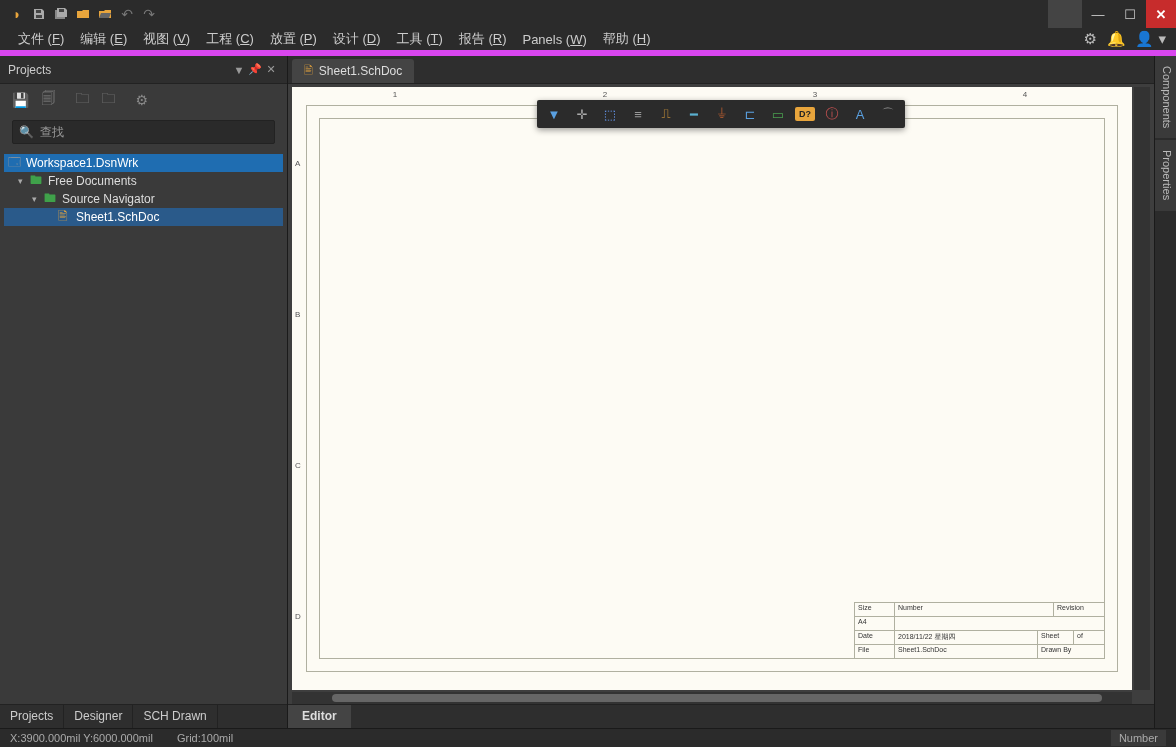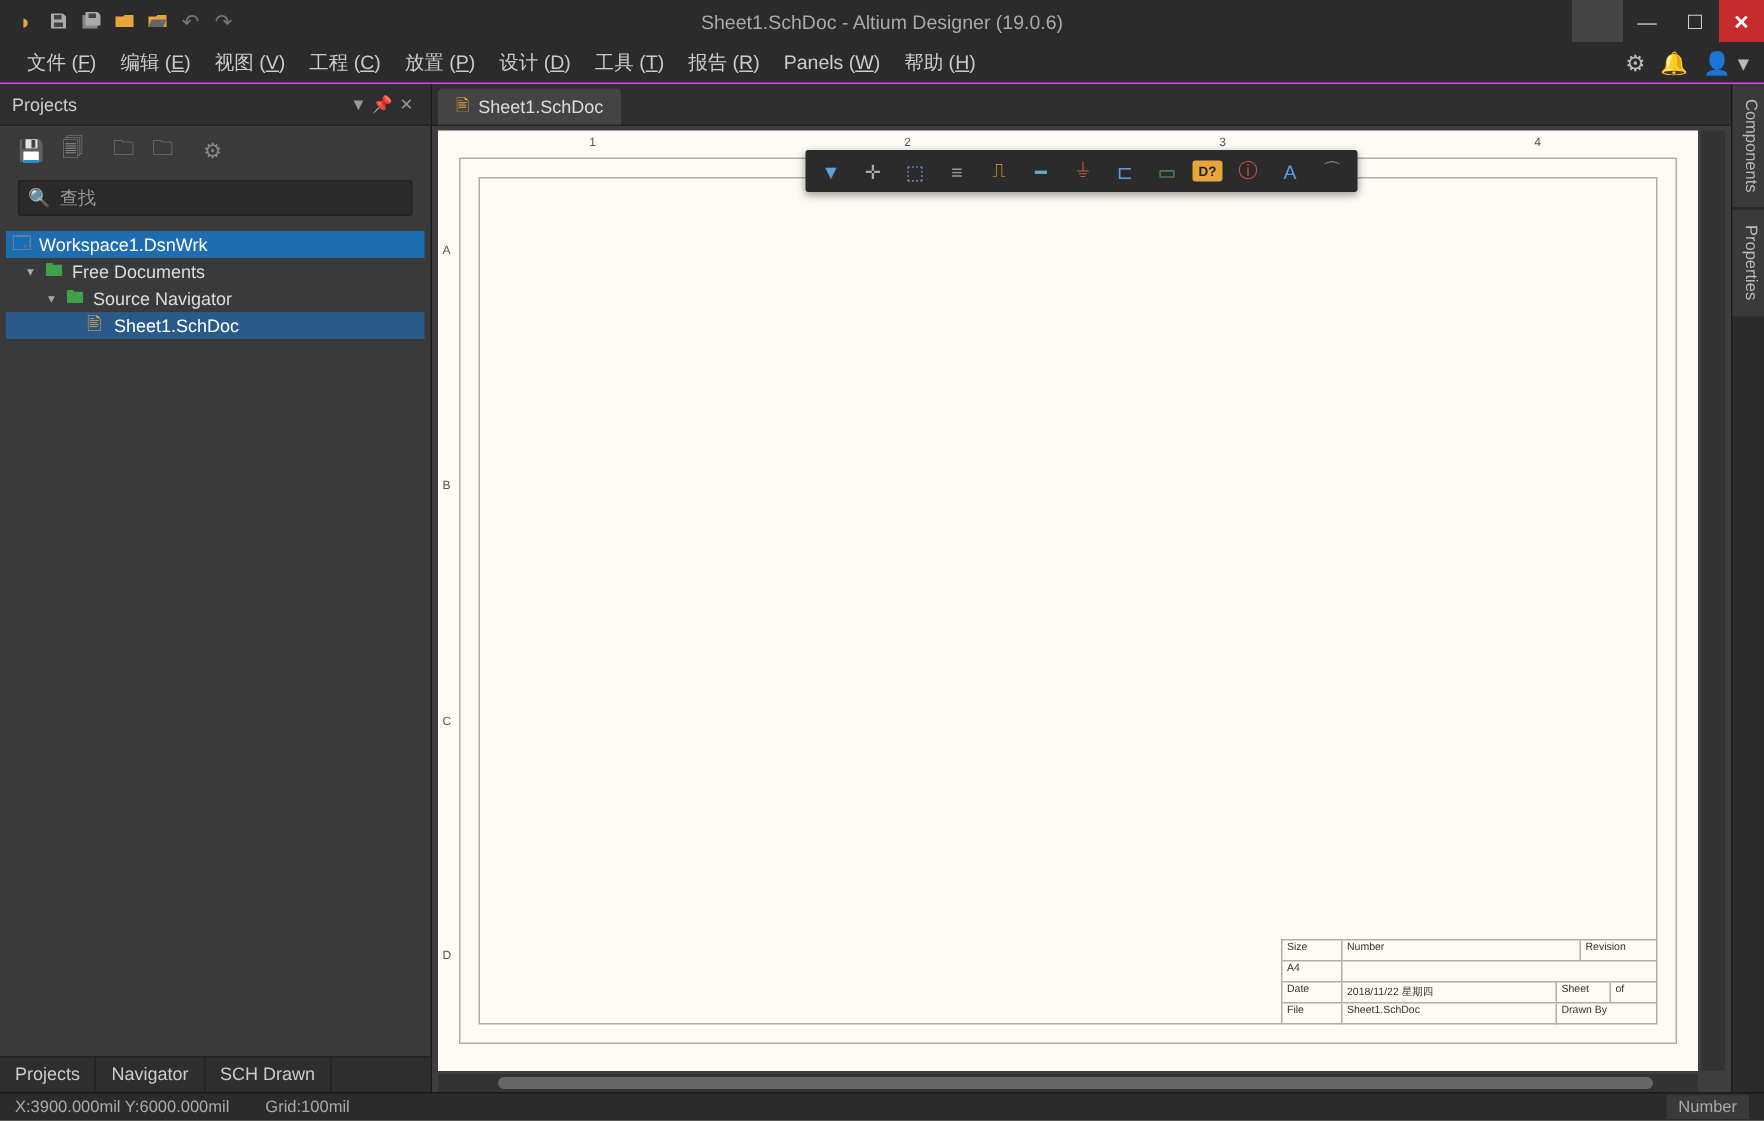--- a/index.html
+++ b/index.html
@@ -10,21 +10,21 @@
 .tb-left { display: flex; align-items: center; gap: 4px; padding-left: 8px; }
 .tb-icon { width: 18px; height: 18px; display: flex; align-items: center; justify-content: center; font-size: 14px; color: #999; cursor: pointer; }
 .tb-logo { color: #e8a53c; font-weight: bold; }
 .tb-title { position: absolute; left: 50%; transform: translateX(-50%); color: #aaa; font-size: 13px; }
 .tb-right { margin-left: auto; display: flex; height: 100%; }
 .tb-gray { width: 34px; background: #444; }
 .tb-btn { width: 32px; display: flex; align-items: center; justify-content: center; font-size: 13px; color: #ccc; cursor: pointer; }
 .tb-close { background: #c72c2c; color: #fff; font-weight: bold; width: 30px; }
 
 
-.menubar { height: 28px; background: #2b2b2b; display: flex; align-items: center; padding: 0 10px; border-bottom: 1px solid #d946ef; }
+.menubar { height: 28px; background: #2b2b2b; display: flex; align-items: center; padding: 0 10px; border-bottom: 6px solid #d946ef; }
 .menu-item { padding: 4px 8px; color: #ccc; cursor: pointer; font-size: 13px; }
 .menu-item .u { text-decoration: underline; }
 .menu-right { margin-left: auto; display: flex; gap: 10px; align-items: center; }
 .menu-ricon { color: #bbb; font-size: 15px; cursor: pointer; }
 
 
 .mainrow { display: flex; height: calc(100% - 28px - 28px - 19px); }
 
 
 .projects { width: 288px; background: #3a3a3a; border-right: 1px solid #1a1a1a; display: flex; flex-direction: column; }
@@ -114,21 +114,20 @@
     </span>
     <span class="tb-icon">
       <svg width="14" height="14" viewBox="0 0 14 14">
           <path fill="#e8a53c" d="M1 4h5l1-1h6v8H1z"></path>
           <path fill="#666" d="M3 6h10l-2 5H1z"></path>
         </svg>
     </span>
     <span class="tb-icon" style="color:#777">↶</span>
     <span class="tb-icon" style="color:#777">↷</span>
   </div>
-  <div class="tb-title">Sheet1.SchDoc - Altium Designer (19.0.6)</div>
   <div class="tb-right">
     <div class="tb-gray"></div>
     <div class="tb-btn">—</div>
     <div class="tb-btn">☐</div>
     <div class="tb-btn tb-close">✕</div>
   </div>
 </div>
 
 <div class="menubar">
   <div class="menu-item"><span>文件</span> (<span class="u">F</span>)</div>
@@ -184,21 +183,21 @@
         <span class="ticon2 tfolder">🖿</span>
         <span>Source Navigator</span>
       </div>
       <div class="tree-row sel2" style="padding-left:54px">
         <span class="ticon2 tfile">🖹</span>
         <span>Sheet1.SchDoc</span>
       </div>
     </div>
     <div class="proj-tabs">
       <div class="proj-tab">Projects</div>
-      <div class="proj-tab">Navigator</div>
+      <div class="proj-tab">Designer</div>
       <div class="proj-tab">SCH Drawn</div>
     </div>
   </div>
 
   <div class="editor">
     <div class="doc-tabs">
       <div class="doc-tab">
         <span class="dticon">🖹</span>
         <span>Sheet1.SchDoc</span>
       </div>
@@ -260,20 +259,23 @@
         <span class="ft-icon" style="color:#5aa0e0">A</span>
         <span class="ft-icon" style="color:#999">⌒</span>
       </div>
 
       <div class="hscroll">
           <div class="thumb"></div>
         </div>
       <div class="vscroll"></div>
     </div>
 
+    <div class="editor-tabs">
+      <div class="editor-tab">Editor</div>
+    </div>
   </div>
 
   <div class="side-panels">
     <div class="side-tab">Components</div>
     <div class="side-tab">Properties</div>
   </div>
 </div>
 
 <div class="statusbar">
   <span>X:3900.000mil Y:6000.000mil</span>

